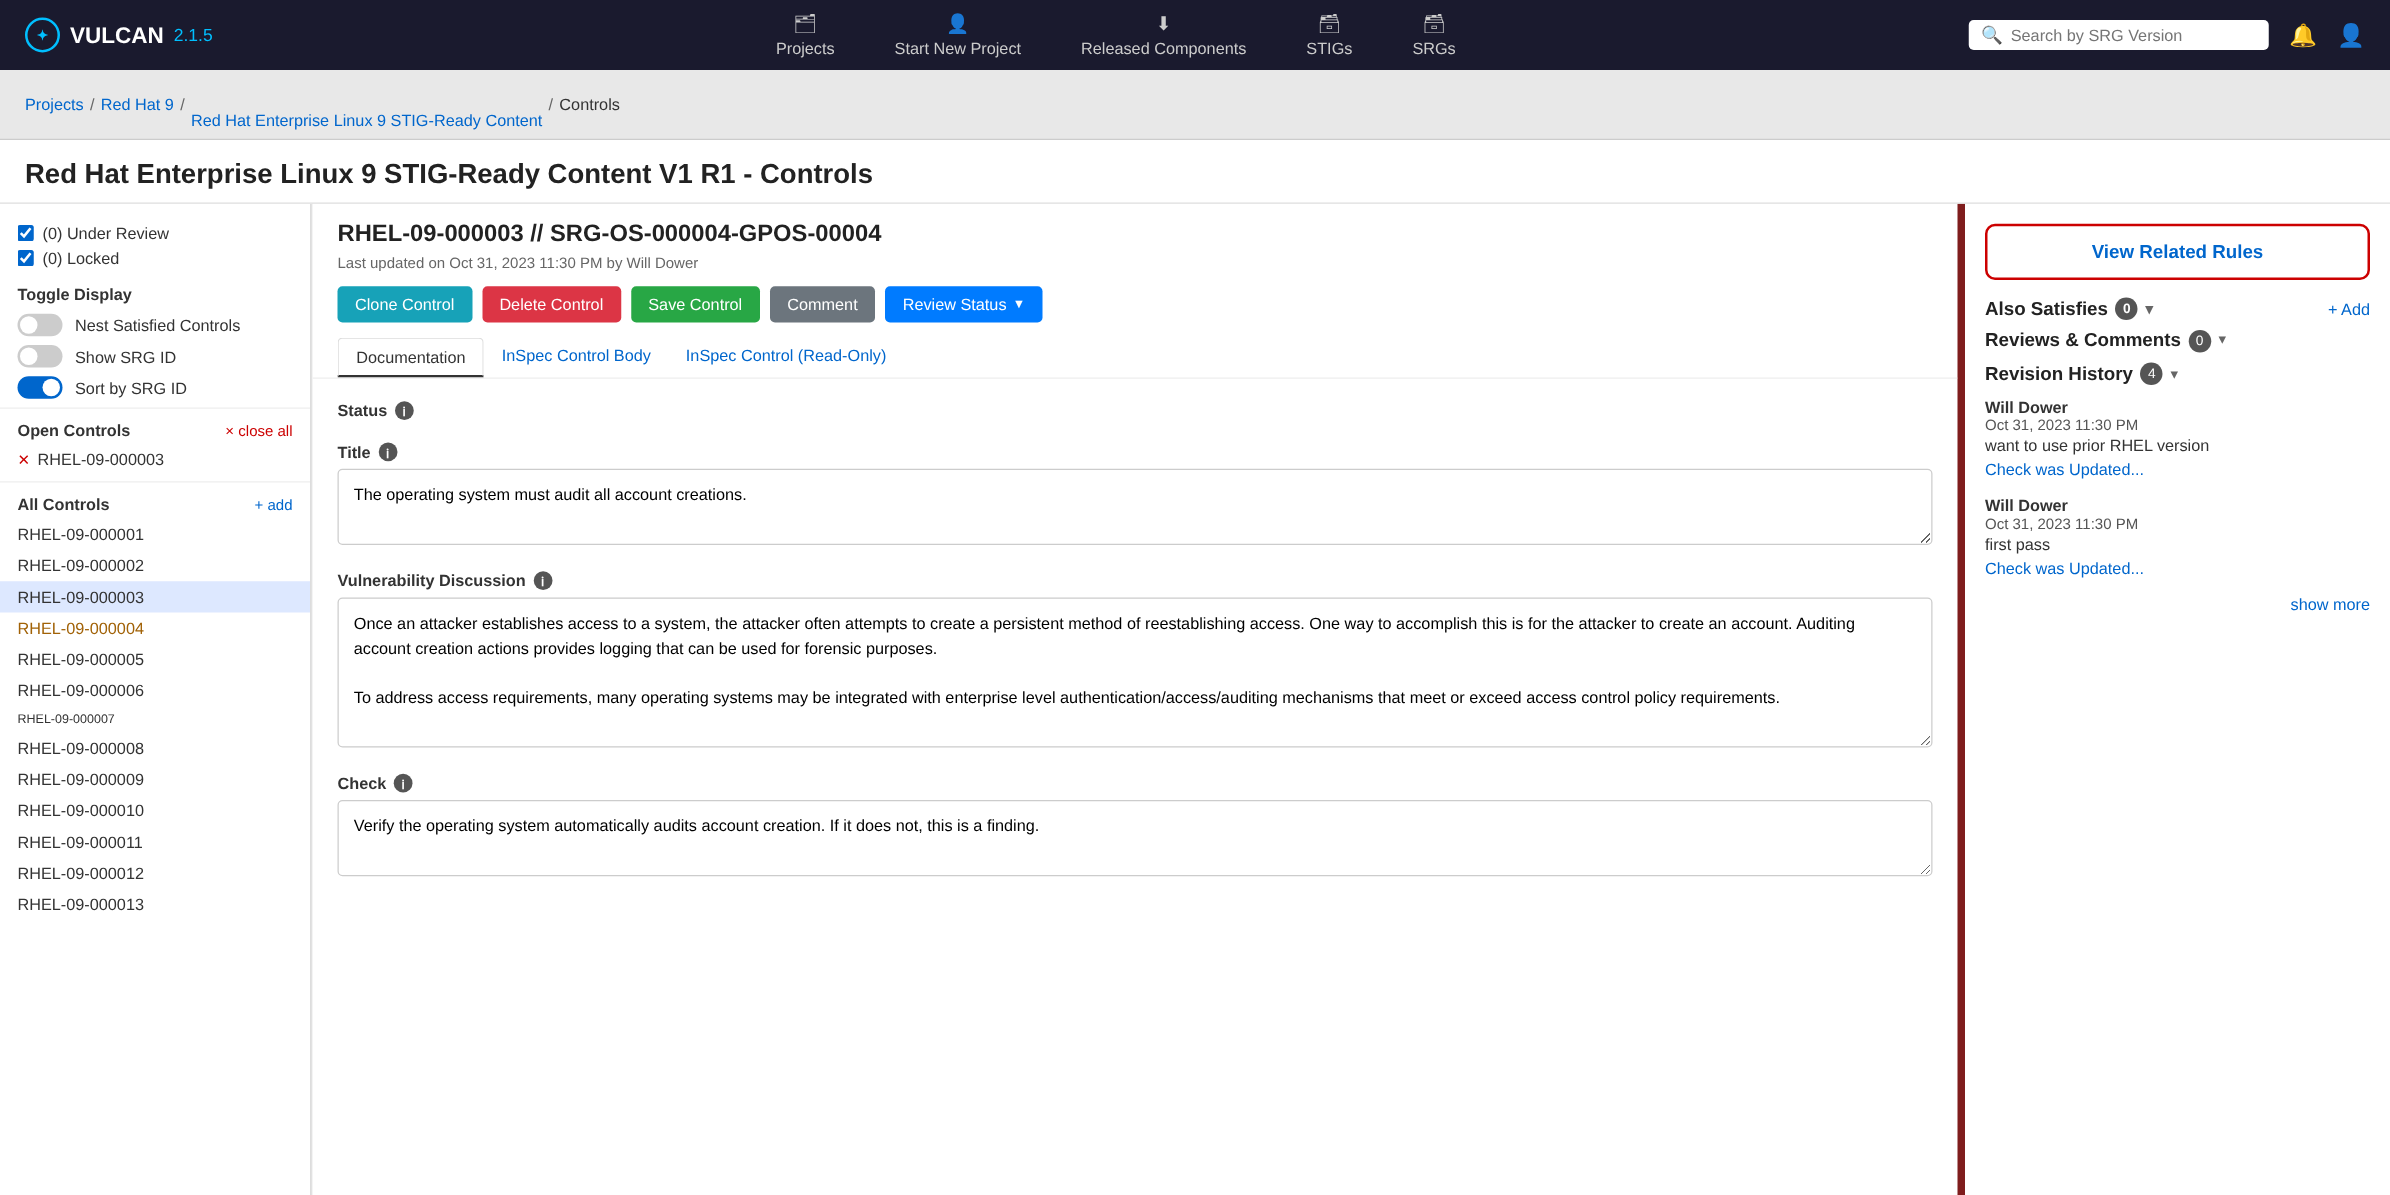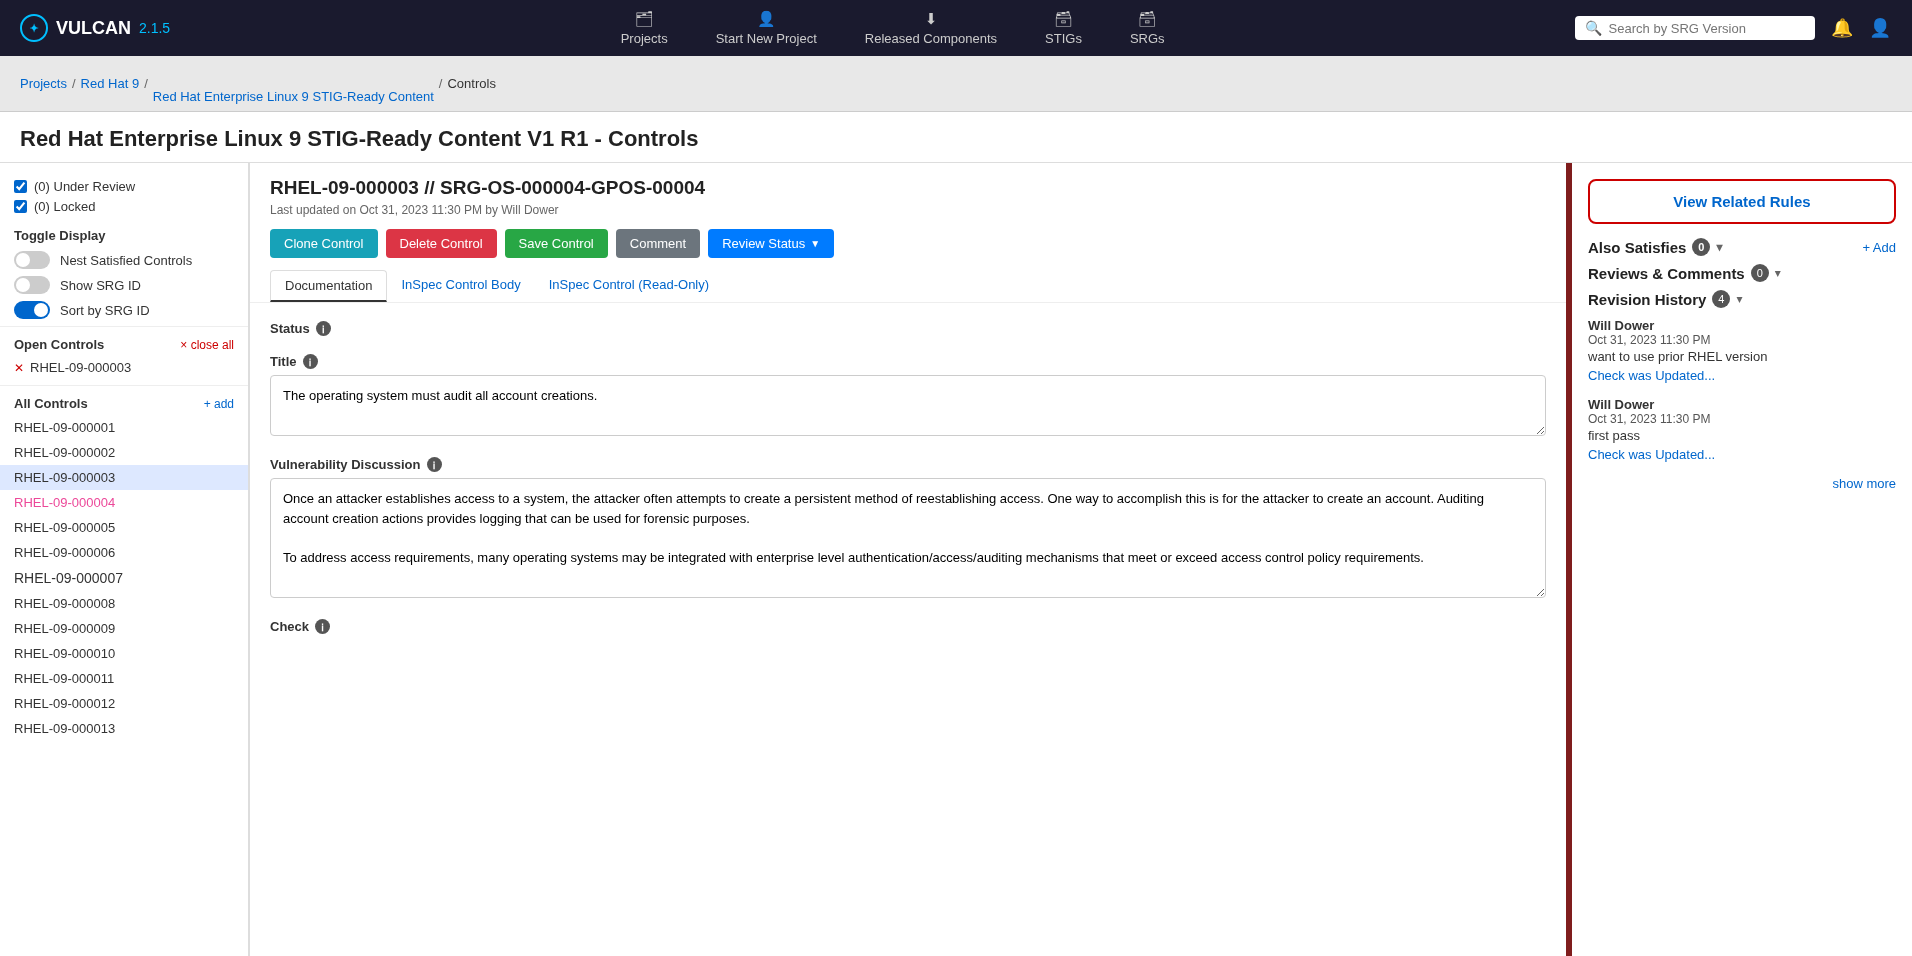--- a/index.html
+++ b/index.html
@@ -107,24 +107,24 @@
     </div>
     <hr style="border:none;border-top:1px solid #eee;margin:6px 0;">
     <div style="display:flex;justify-content:space-between;align-items:center;padding:4px 14px;">
       <span style="font-size:13px;font-weight:700;color:#333;">All Controls</span>
       <span style="color:#0066cc;font-size:12px;cursor:pointer;">+ add</span>
     </div>
     <div>
       <div style="padding:5px 14px;font-size:13px;cursor:pointer;color:#333;">RHEL-09-000001</div>
       <div style="padding:5px 14px;font-size:13px;cursor:pointer;color:#333;">RHEL-09-000002</div>
       <div style="padding:5px 14px;font-size:13px;cursor:pointer;color:#333;background:#dde8ff;font-weight:500;">RHEL-09-000003</div>
-      <div style="padding:5px 14px;font-size:13px;cursor:pointer;color:#ec4899;">RHEL-09-000004</div>
+      <div style="padding:5px 14px;font-size:13px;cursor:pointer;color:#a16207;">RHEL-09-000004</div>
       <div style="padding:5px 14px;font-size:13px;cursor:pointer;color:#333;">RHEL-09-000005</div>
       <div style="padding:5px 14px;font-size:13px;cursor:pointer;color:#333;">RHEL-09-000006</div>
-      <div style="padding:5px 14px;font-size:14px;cursor:pointer;color:#333;">RHEL-09-000007</div>
+      <div style="padding:5px 14px;font-size:10px;cursor:pointer;color:#333;">RHEL-09-000007</div>
       <div style="padding:5px 14px;font-size:13px;cursor:pointer;color:#333;">RHEL-09-000008</div>
       <div style="padding:5px 14px;font-size:13px;cursor:pointer;color:#333;">RHEL-09-000009</div>
       <div style="padding:5px 14px;font-size:13px;cursor:pointer;color:#333;">RHEL-09-000010</div>
       <div style="padding:5px 14px;font-size:13px;cursor:pointer;color:#333;">RHEL-09-000011</div>
       <div style="padding:5px 14px;font-size:13px;cursor:pointer;color:#333;">RHEL-09-000012</div>
       <div style="padding:5px 14px;font-size:13px;cursor:pointer;color:#333;">RHEL-09-000013</div>
     </div>
   </div>
 
   <div style="width:1px;background:#ddd;"></div>
@@ -180,40 +180,41 @@
         <textarea style="width: 100%; padding: 10px 12px; border: 1px solid rgb(204, 204, 204); border-radius: 4px; font-size: 13px; resize: vertical; font-family: inherit; line-height: 1.5; min-height: 120px;">Once an attacker establishes access to a system, the attacker often attempts to create a persistent method of reestablishing access. One way to accomplish this is for the attacker to create an account. Auditing account creation actions provides logging that can be used for forensic purposes.
 
 To address access requirements, many operating systems may be integrated with enterprise level authentication/access/auditing mechanisms that meet or exceed access control policy requirements.</textarea>
       </div>
 
       <div style="margin-bottom:18px;">
         <div style="font-size:13px;font-weight:600;margin-bottom:6px;display:flex;align-items:center;gap:6px;">
           <span>Check</span>
           <span style="width:15px;height:15px;background:#555;color:#fff;border-radius:50%;font-size:10px;display:inline-flex;align-items:center;justify-content:center;cursor:pointer;">ℹ</span>
         </div>
+        <textarea style="width: 100%; padding: 10px 12px; border: 1px solid rgb(204, 204, 204); border-radius: 4px; font-size: 13px; resize: vertical; font-family: inherit; line-height: 1.5; min-height: 60px;">Verify the operating system automatically audits account creation. If it does not, this is a finding.</textarea>
       </div>
     </div>
   </div>
 
   <div style="width:340px;background:#fff;overflow-y:auto;padding:16px;flex-shrink:0;">
     <button style="display:block;width:100%;padding:12px;border:2.5px solid #cc0000;border-radius:8px;background:#fff;color:#0066cc;font-size:15px;font-weight:700;cursor:pointer;text-align:center;margin-bottom:14px;">View Related Rules</button>
 
     <div>
       <div style="display:flex;align-items:center;justify-content:space-between;margin-bottom:8px;">
         <div style="font-size:15px;font-weight:700;color:#222;display:flex;align-items:center;gap:6px;">
           <span>Also Satisfies</span>
           <span style="background:#555;color:#fff;border-radius:50%;width:18px;height:18px;font-size:11px;display:inline-flex;align-items:center;justify-content:center;">0</span>
           <span style="font-size:12px;color:#666;cursor:pointer;">▾</span>
         </div>
         <span style="color:#0066cc;font-size:13px;cursor:pointer;">+ Add</span>
       </div>
     </div>
 
     <div style="margin-top:6px;">
-      <div style="display:flex;align-items:center;gap:6px;margin-bottom:8px;">
+      <div style="display:flex;align-items:flex-start;gap:6px;margin-bottom:8px;">
         <span style="font-size:15px;font-weight:700;color:#222;">Reviews &amp; Comments</span>
         <span style="background:#555;color:#fff;border-radius:50%;width:18px;height:18px;font-size:11px;display:inline-flex;align-items:center;justify-content:center;">0</span>
         <span style="font-size:12px;color:#666;cursor:pointer;">▾</span>
       </div>
     </div>
 
     <div style="margin-top:6px;">
       <div style="display:flex;align-items:center;gap:6px;margin-bottom:10px;">
         <span style="font-size:15px;font-weight:700;color:#222;">Revision History</span>
         <span style="background:#555;color:#fff;border-radius:50%;width:18px;height:18px;font-size:11px;display:inline-flex;align-items:center;justify-content:center;">4</span>

